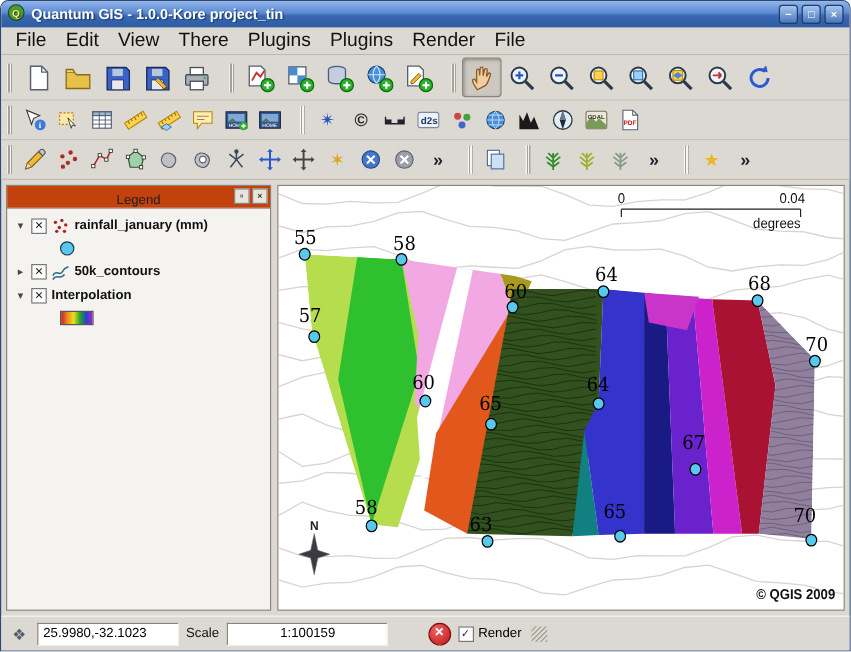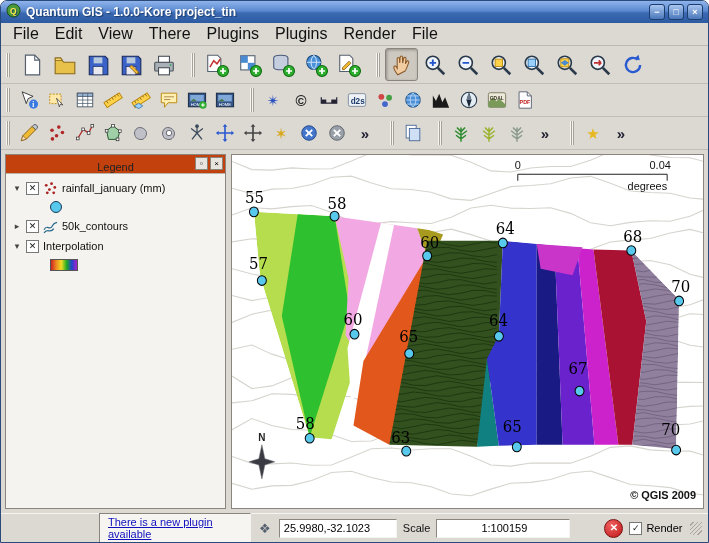--- a/index.html
+++ b/index.html
@@ -38,21 +38,21 @@
   .lg-btns{position:absolute;right:2px;top:2px;display:flex;gap:2px;}
   .lg-btns button{width:13px;height:13px;padding:0;font-size:8px;line-height:1;border:1px solid #8a867e;
     background:#e8e5df;cursor:pointer;display:flex;align-items:center;justify-content:center;}
   .legend-body{flex:1;padding:4px 2px;}
   .lrow{display:flex;align-items:center;height:20px;gap:4px;padding-left:4px;font-size:11px;}
   .tarrow{width:10px;color:#444;font-size:9px;text-align:center;cursor:pointer;}
   .cb{width:13px;height:13px;border:1px solid #777;background:#fff;font-size:9px;line-height:1;
     display:flex;align-items:center;justify-content:center;color:#222;cursor:pointer;box-sizing:border-box;}
   .licon{display:flex;}
   .licon svg{width:15px;height:15px;}
-  .lname{font-weight:normal;color:#111;cursor:default;}
+  .lname{font-weight:bold;color:#111;cursor:default;}
   .lsub{height:18px;display:flex;align-items:center;padding-left:42px;}
   .sym-point{width:10px;height:10px;border-radius:50%;background:#58c8ec;border:1px solid #1a3a5a;}
   .sym-gradient{width:26px;height:10px;border:1px solid #555;
     background:linear-gradient(90deg,#c22,#e82,#ed2,#2a2,#24c,#a2c);}
   .mapwrap{flex:1;border:1px solid #8a867e;background:#fff;position:relative;overflow:hidden;}
   .mapwrap svg{position:absolute;inset:0;width:100%;height:100%;}
   
   .statusbar{height:28px;flex:0 0 28px;display:flex;align-items:center;gap:6px;padding:0 6px;
     border-top:1px solid #f6f4f0;background:#dcd9d3;font-size:11px;}
   .msg{margin-left:92px;border:1px solid;border-color:#8a867e #f6f4f0 #f6f4f0 #8a867e;background:#f6f5f2;padding:2px 8px;}
@@ -709,23 +709,20 @@
             <circle cx="286" cy="272" r="4.5" fill="#58c8ec" stroke="#000" stroke-width="1"></circle>
             <text x="272" y="258" font-size="15" fill="#000" font-family="DejaVu Serif, serif">65</text>
             <circle cx="446" cy="275" r="4.5" fill="#58c8ec" stroke="#000" stroke-width="1"></circle>
             <text x="431" y="261" font-size="15" fill="#000" font-family="DejaVu Serif, serif">70</text>
           </g>
         </svg>
     </div>
   </div>
 
   <div class="statusbar">
-    <div class="msg">
-      <span class="link">There is a new plugin available</span>
-    </div>
     <button class="sbicon">❖</button>
     <input class="field coords" readonly="" value="25.9980,-32.1023" style="">
     <span class="sblabel">Scale</span>
     <input class="field scale" value="1:100159" style="">
     <button class="stopbtn">✕</button>
     <span class="render">
       <span class="cb2">✓</span>
       <span>Render</span>
     </span>
     <div class="grip"></div>

